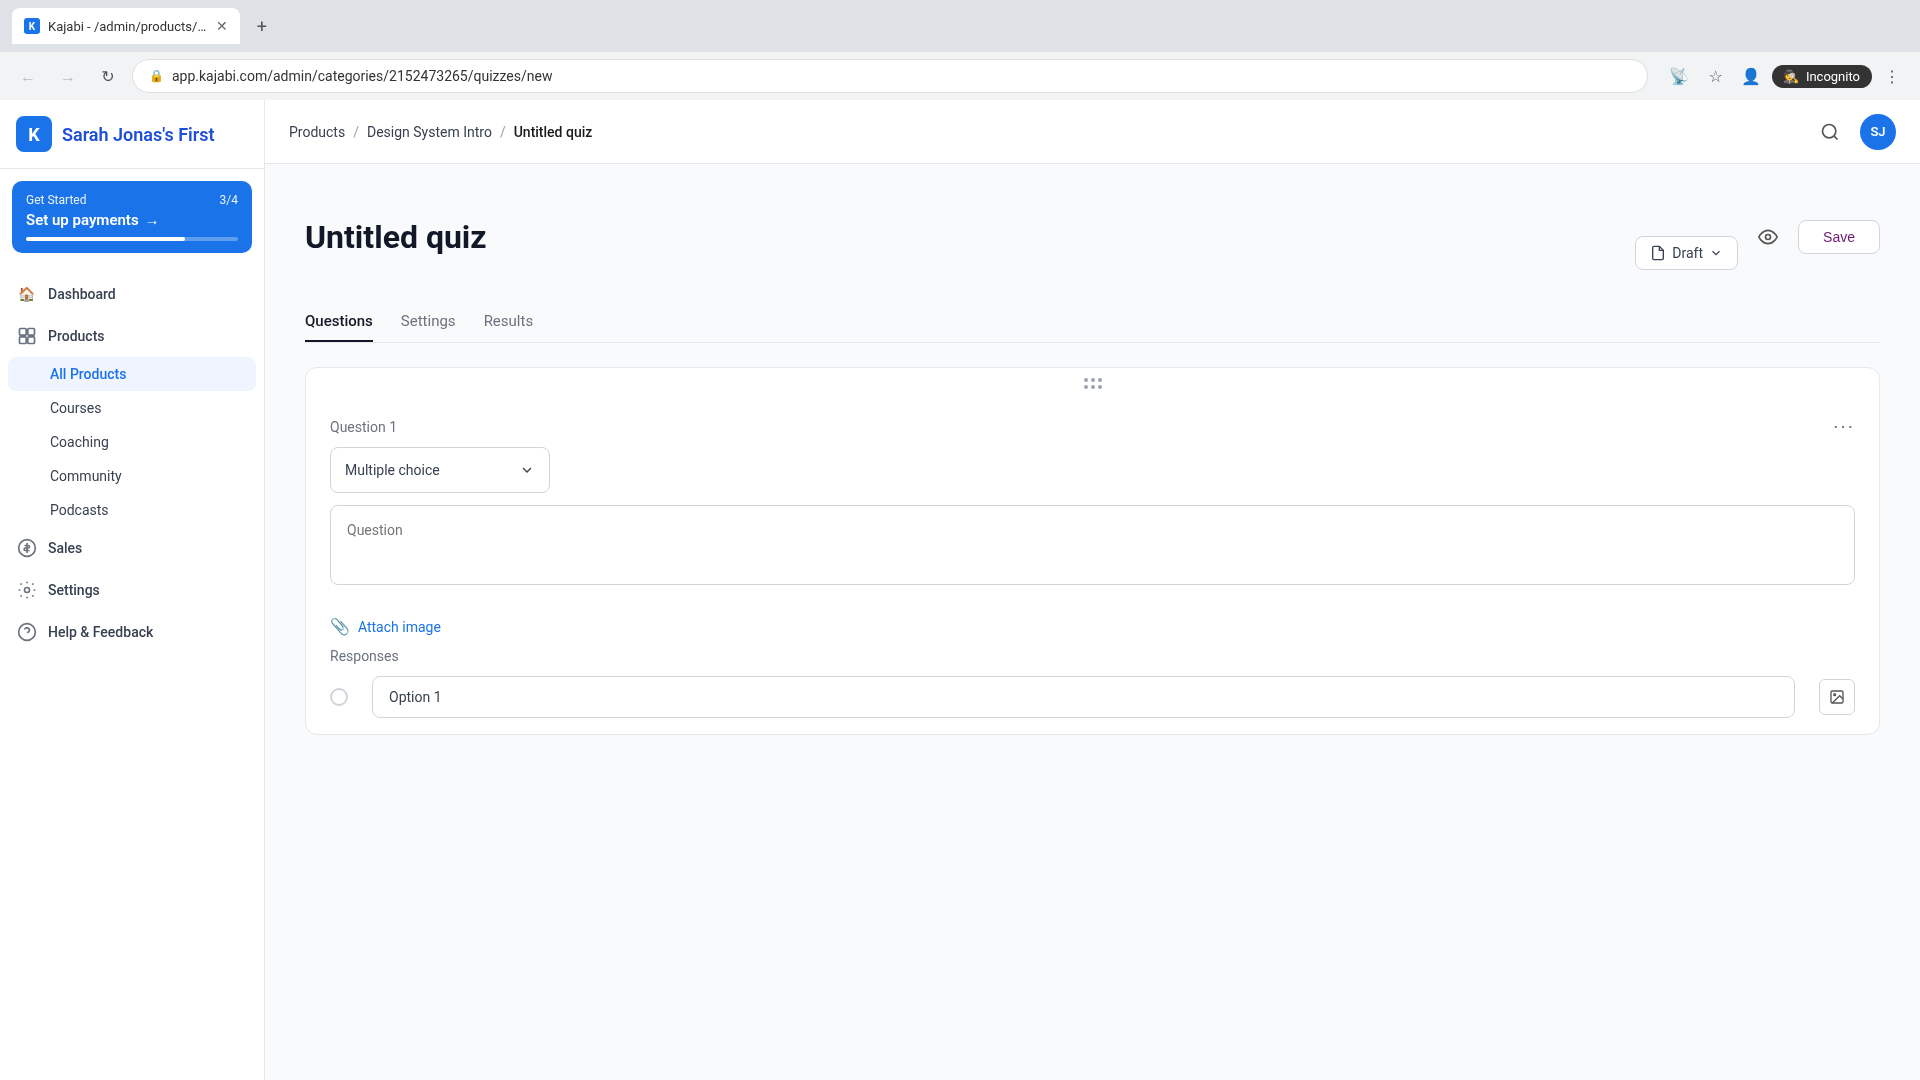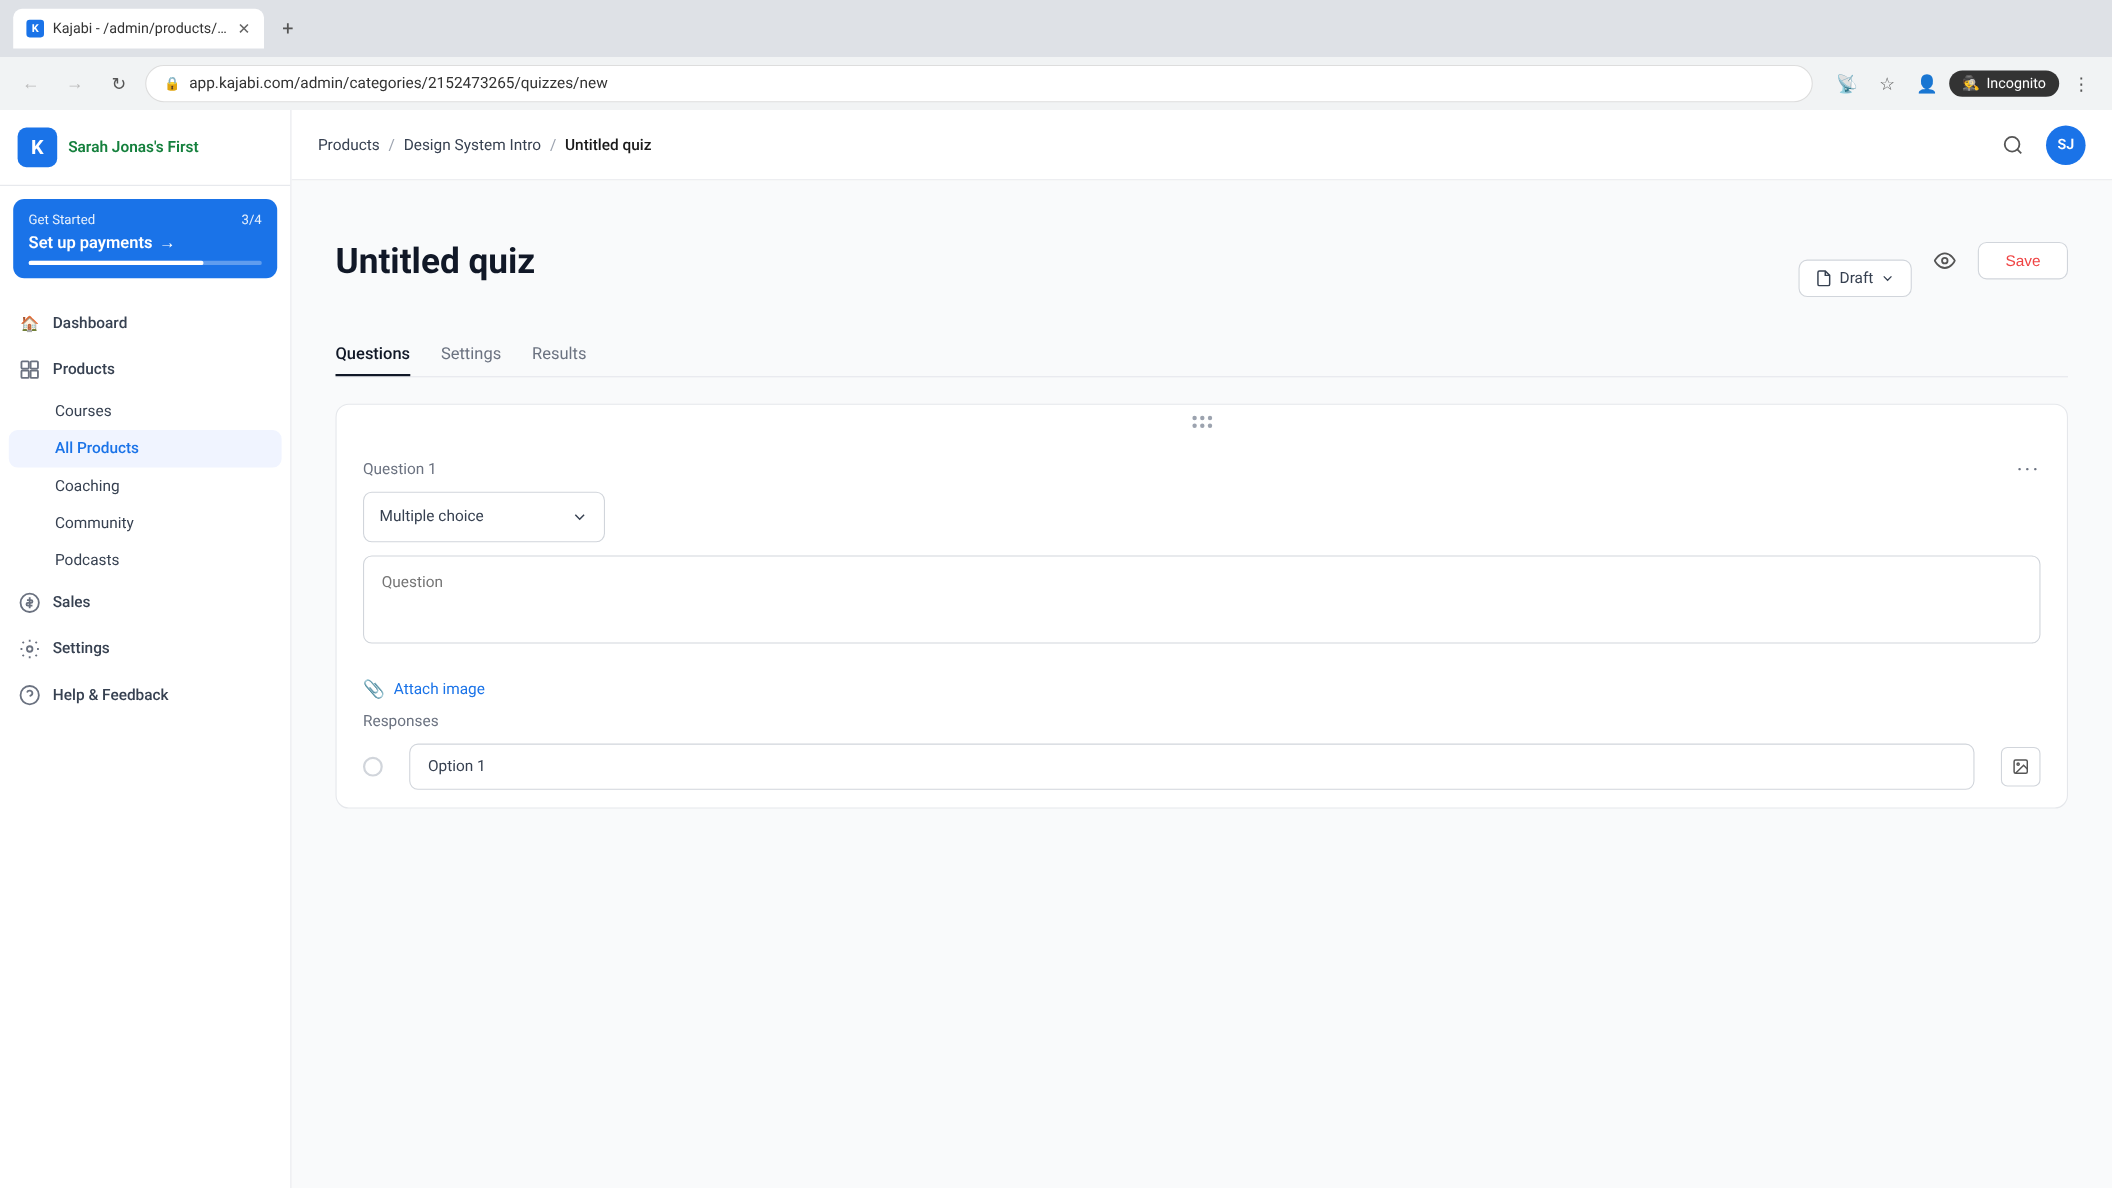--- a/index.html
+++ b/index.html
@@ -20,21 +20,21 @@
     .browser-icon-btn { width: 32px; height: 32px; border-radius: 50%; display: flex; align-items: center; justify-content: center; color: #555; font-size: 16px; cursor: pointer; }
     .incognito-btn { background: #333; color: white; border-radius: 16px; padding: 4px 12px; font-size: 13px; display: flex; align-items: center; gap: 6px; }
 
     
     .app-container { display: flex; flex: 1; overflow: hidden; }
 
     
     .sidebar { width: 265px; background: #fff; border-right: 1px solid #e5e7eb; display: flex; flex-direction: column; overflow-y: auto; }
     .sidebar-header { padding: 16px; display: flex; align-items: center; gap: 10px; border-bottom: 1px solid #e5e7eb; }
     .sidebar-logo { width: 36px; height: 36px; background: #1a73e8; border-radius: 8px; display: flex; align-items: center; justify-content: center; color: white; font-size: 18px; font-weight: bold; }
-    .sidebar-title { font-size: 14px; font-weight: 600; color: #15803d; }
+    .sidebar-title { font-size: 18px; font-weight: 600; color: #1d4ed8; }
     .get-started-banner { margin: 12px; background: #1a73e8; border-radius: 10px; padding: 12px 14px; color: white; cursor: pointer; }
     .get-started-label { font-size: 12px; opacity: 0.9; display: flex; justify-content: space-between; }
     .get-started-action { font-size: 15px; font-weight: 600; display: flex; align-items: center; gap: 6px; margin-top: 4px; }
     .progress-bar { height: 4px; background: rgba(255,255,255,0.3); border-radius: 2px; margin-top: 8px; }
     .progress-fill { height: 100%; background: white; border-radius: 2px; width: 75%; }
 
     .nav-section { padding: 8px 0; }
     .nav-item { display: flex; align-items: center; gap: 10px; padding: 10px 16px; cursor: pointer; color: #374151; font-size: 14px; font-weight: 500; }
     .nav-item .nav-icon { width: 22px; height: 22px; display: flex; align-items: center; justify-content: center; color: #6b7280; }
     .nav-sub-items { margin-left: 0; }
@@ -54,21 +54,21 @@
     .search-icon-btn { width: 36px; height: 36px; border-radius: 50%; display: flex; align-items: center; justify-content: center; color: #555; font-size: 18px; cursor: pointer; }
     .avatar { width: 36px; height: 36px; border-radius: 50%; background: #1a73e8; color: white; display: flex; align-items: center; justify-content: center; font-size: 13px; font-weight: 600; cursor: pointer; }
 
     
     .page-content { flex: 1; overflow-y: auto; padding: 40px 40px; background: #f9fafb; }
     .page-header { display: flex; align-items: center; justify-content: space-between; margin-bottom: 32px; }
     .page-title { font-size: 32px; font-weight: 700; color: #111827; }
     .header-actions { display: flex; align-items: center; gap: 12px; }
     .draft-btn { display: flex; align-items: center; gap: 6px; padding: 8px 14px; border: 1px solid #d1d5db; border-radius: 8px; background: white; cursor: pointer; font-size: 14px; color: #374151; margin-top: 32px; }
     .preview-btn { width: 36px; height: 36px; border-radius: 50%; border: none; background: transparent; cursor: pointer; display: flex; align-items: center; justify-content: center; color: #555; font-size: 18px; }
-    .save-btn { padding: 8px 24px; background: #fff; border: 1px solid #d1d5db; border-radius: 8px; font-size: 14px; font-weight: 500; color: #ef4444; cursor: pointer; }
+    .save-btn { padding: 8px 24px; background: #fff; border: 1px solid #d1d5db; border-radius: 8px; font-size: 14px; font-weight: 500; color: #701a75; cursor: pointer; }
 
     
     .tabs { display: flex; gap: 0; margin-bottom: 24px; border-bottom: 1px solid #e5e7eb; }
     .tab { padding: 10px 0; margin-right: 28px; font-size: 15px; cursor: pointer; color: #6b7280; border-bottom: 2px solid transparent; }
     .tab.active { color: #111827; font-weight: 500; border-bottom: 2px solid #111827; }
 
     
     .quiz-card { background: white; border-radius: 12px; border: 1px solid #e5e7eb; overflow: hidden; }
     .drag-handle { display: flex; justify-content: center; padding: 10px; color: #9ca3af; cursor: grab; }
     .drag-dots { display: grid; grid-template-columns: repeat(3, 4px); gap: 3px; }
@@ -159,25 +159,25 @@
             <rect x="3" y="3" width="8" height="8" rx="1"></rect>
             <rect x="13" y="3" width="8" height="8" rx="1"></rect>
             <rect x="3" y="13" width="8" height="8" rx="1"></rect>
             <rect x="13" y="13" width="8" height="8" rx="1"></rect>
           </svg>
         </span>
         <span>Products</span>
       </div>
 
       <div class="nav-sub-items">
+        <div class="nav-sub-item active">
+          <span>All Products</span>
+        </div>
         <div class="nav-sub-item">
           <span>Courses</span>
-        </div>
-        <div class="nav-sub-item active">
-          <span>All Products</span>
         </div>
         <div class="nav-sub-item">
           <span>Coaching</span>
         </div>
         <div class="nav-sub-item">
           <span>Community</span>
         </div>
         <div class="nav-sub-item">
           <span>Podcasts</span>
         </div>

